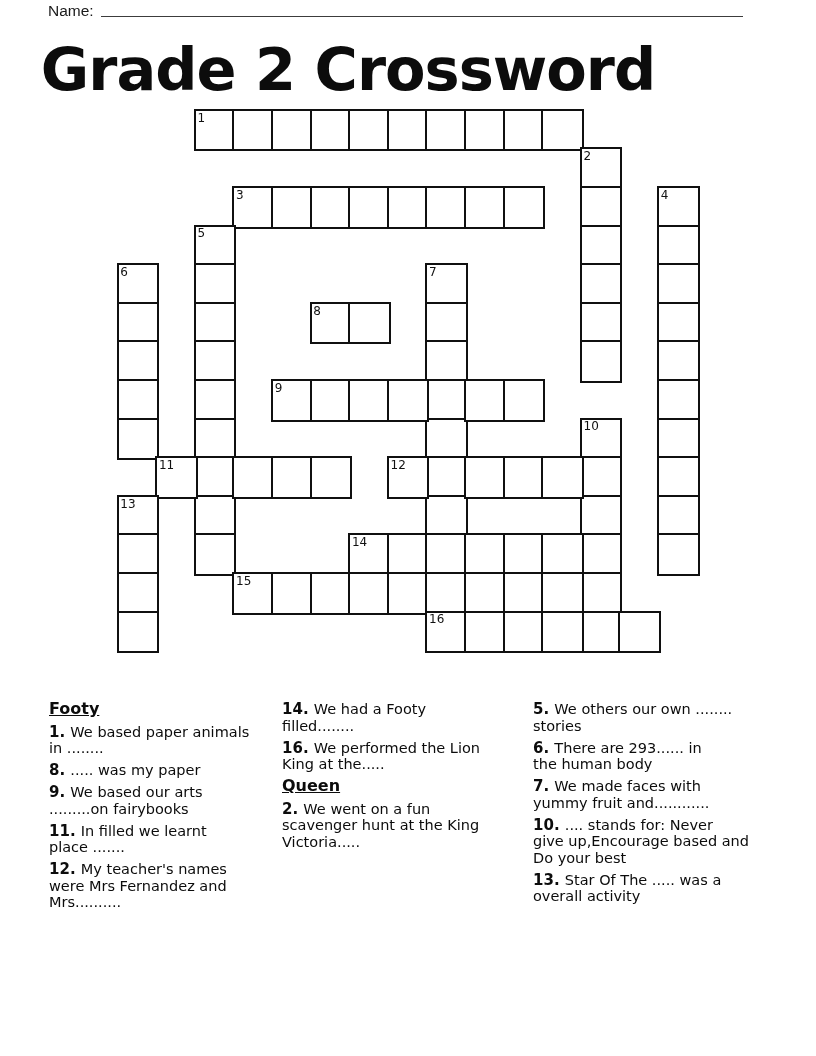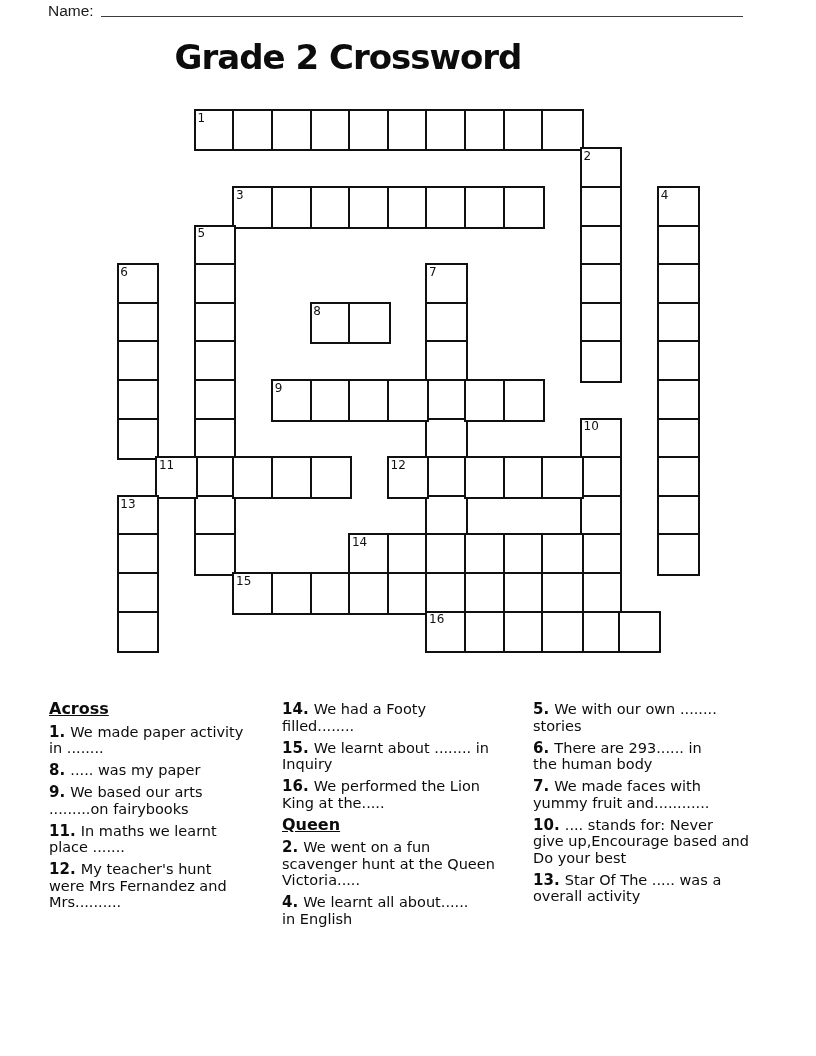--- a/index.html
+++ b/index.html
@@ -11,21 +11,21 @@
   .name-label {
     position:absolute; left:48px; top:2px;
     font-family:"Liberation Sans", sans-serif; font-size:15.5px; color:#1a1a1a;
   }
   .name-line {
     position:absolute; left:101px; top:15.5px; width:642px; height:0;
     border-top:1.6px solid #3c3c3c;
   }
   .title {
     position:absolute; left:0; top:40px; width:696px; text-align:center;
-    font-family:"DejaVu Sans", sans-serif; font-weight:bold; font-size:34px;
+    font-family:"DejaVu Sans", sans-serif; font-weight:bold; font-size:59px;
     letter-spacing:-1px; color:#0c0c0c; line-height:1;
   }
   #grid { position:absolute; left:0; top:0; width:816px; height:700px; }
   .cell {
     position:absolute; width:38.6px; height:38.6px;
     border:2.5px solid #101010; background:#ffffff; z-index:1;
   }
   .cellnum {
     position:absolute; z-index:2; font-family:"DejaVu Sans", sans-serif;
     font-size:12px; line-height:1; color:#111;
@@ -164,48 +164,44 @@
       <span class="cellnum" style="left: 274.7px; top: 381.7px;">9</span>
       <span class="cellnum" style="left: 583.5px; top: 420.3px;">10</span>
       <span class="cellnum" style="left: 158.9px; top: 458.9px;">11</span>
       <span class="cellnum" style="left: 390.5px; top: 458.9px;">12</span>
       <span class="cellnum" style="left: 120.3px; top: 497.5px;">13</span>
       <span class="cellnum" style="left: 351.9px; top: 536.1px;">14</span>
       <span class="cellnum" style="left: 236.1px; top: 574.7px;">15</span>
       <span class="cellnum" style="left: 429.1px; top: 613.3px;">16</span>
     </div>
   <div id="clue-col-0" class="clue-col">
-      <div class="clue-header">Across</div>
-      <p class="clue"><b>1</b><b>. </b><span class="clue-text">We made paper activity
+      <div class="clue-header">Footy</div>
+      <p class="clue"><b>1</b><b>. </b><span class="clue-text">We based paper animals
 in ........</span></p>
       <p class="clue"><b>8</b><b>. </b><span class="clue-text">..... was my paper</span></p>
       <p class="clue"><b>9</b><b>. </b><span class="clue-text">We based our arts
 .........on fairybooks</span></p>
-      <p class="clue"><b>11</b><b>. </b><span class="clue-text">In maths we learnt
+      <p class="clue"><b>11</b><b>. </b><span class="clue-text">In filled we learnt
 place .......</span></p>
-      <p class="clue"><b>12</b><b>. </b><span class="clue-text">My teacher's hunt
+      <p class="clue"><b>12</b><b>. </b><span class="clue-text">My teacher's names
 were Mrs Fernandez and
 Mrs..........</span></p>
     </div>
   <div id="clue-col-1" class="clue-col">
       <p class="clue"><b>14</b><b>. </b><span class="clue-text">We had a Footy
 filled........</span></p>
-      <p class="clue"><b>15</b><b>. </b><span class="clue-text">We learnt about ........ in
-Inquiry</span></p>
       <p class="clue"><b>16</b><b>. </b><span class="clue-text">We performed the Lion
 King at the.....</span></p>
       <div class="clue-header">Queen</div>
       <p class="clue"><b>2</b><b>. </b><span class="clue-text">We went on a fun
-scavenger hunt at the Queen
+scavenger hunt at the King
 Victoria.....</span></p>
-      <p class="clue"><b>4</b><b>. </b><span class="clue-text">We learnt all about......
-in English</span></p>
     </div>
   <div id="clue-col-2" class="clue-col">
-      <p class="clue"><b>5</b><b>. </b><span class="clue-text">We with our own ........
+      <p class="clue"><b>5</b><b>. </b><span class="clue-text">We others our own ........
 stories</span></p>
       <p class="clue"><b>6</b><b>. </b><span class="clue-text">There are 293...... in
 the human body</span></p>
       <p class="clue"><b>7</b><b>. </b><span class="clue-text">We made faces with
 yummy fruit and............</span></p>
       <p class="clue"><b>10</b><b>. </b><span class="clue-text">.... stands for: Never
 give up,Encourage based and
 Do your best</span></p>
       <p class="clue"><b>13</b><b>. </b><span class="clue-text">Star Of The ..... was a
 overall activity</span></p>

